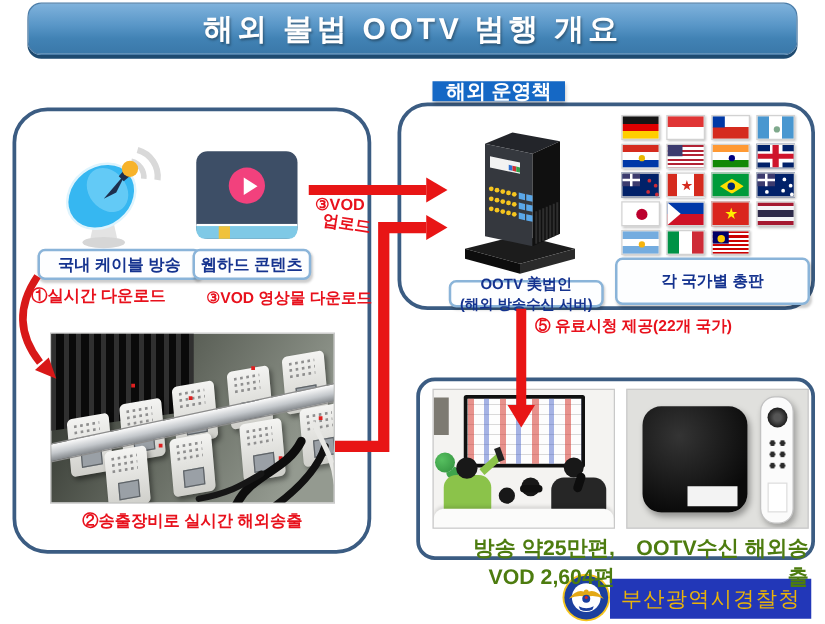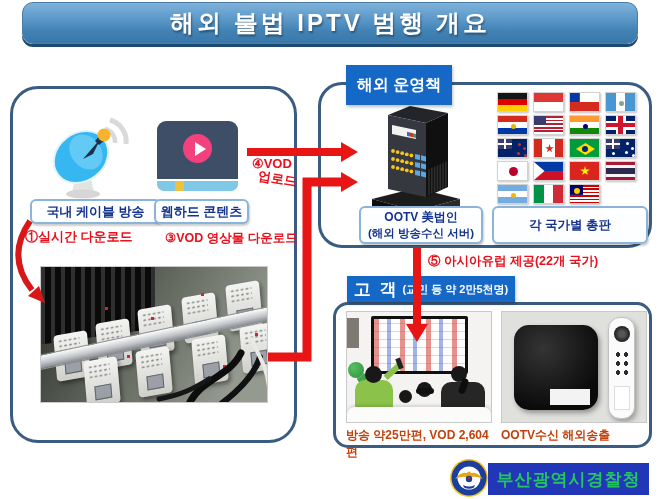--- a/index.html
+++ b/index.html
@@ -17,21 +17,21 @@
   
   .panel { position:absolute; border:3px solid #3b5c82; background:#fff; }
   #left-panel  { left:10px;  top:86px;  width:287px; height:357px; border-radius:28px; }
   #right-panel { left:318px; top:82px;  width:334px; height:166px; border-radius:24px; }
   #cust-panel  { left:333px; top:302px; width:319px; height:146px; border-radius:15px; }
 
   .blue-head { position:absolute; background:#1568c5; color:#fff; font-weight:bold;
     display:flex; align-items:center; justify-content:center; z-index:20;
     box-shadow:1px 2px 3px rgba(0,0,0,.25); }
   #left-head  { left:16px;  top:65px; width:152px; height:29px; font-size:16px; }
-  #right-head { left:346px; top:65px; width:106px; height:40px; font-size:16px; }
+  #right-head { left:346px; top:65px; width:106px; height:16px; font-size:16px; }
   #cust-head  { left:347px; top:276px; width:168px; height:26px; font-size:11px; gap:4px; }
   #cust-head .big { font-size:17px; letter-spacing:2px; }
 
   .tag { position:absolute; background:#fdfeff; border:2px solid #8ab4d9; border-radius:6px;
     color:#15338f; font-weight:bold; display:flex; flex-direction:column; align-items:center;
     justify-content:center; box-shadow:1px 2px 2px rgba(0,0,0,.2); z-index:15; }
   .redtxt { position:absolute; color:#e8111c; font-weight:bold; white-space:nowrap; z-index:45; }
 
   
   #webhard { position:absolute; left:157px; top:121px; width:81px; height:70px;
@@ -90,21 +90,21 @@
     background:radial-gradient(circle at 35% 28%, #343434, #0a0a0a 75%); box-shadow:2px 3px 5px rgba(0,0,0,.35); }
   #stbphoto .box .lbl { position:absolute; left:36px; bottom:5px; width:40px; height:16px; background:#f3f3f3; }
   #stbphoto .rem { position:absolute; left:106px; top:5px; width:27px; height:102px; background:#fbfbfb;
     border:1px solid #c2c2c2; border-radius:12px; box-shadow:2px 3px 5px rgba(0,0,0,.3); }
   #stbphoto .pad { position:absolute; left:5px; top:8px; width:16px; height:16px; border-radius:50%;
     background:radial-gradient(circle,#555 25%,#1d1d1d 70%); }
   #stbphoto .keys { position:absolute; left:5px; top:32px; width:16px; height:26px;
     background-image:radial-gradient(#2a2a2a 2px, transparent 2.3px); background-size:8px 9px; }
   #stbphoto .rlbl { position:absolute; left:5px; bottom:8px; width:16px; height:24px; background:#fff; border:1px solid #ddd; }
 
-  .caption { position:absolute; color:#c2410c; font-weight:bold; font-size:12px; text-align:left; z-index:15; }
+  .caption { position:absolute; color:#4d7c0f; font-weight:bold; font-size:17px; text-align:right; z-index:15; }
 
   
   #flags-grid { position:absolute; left:497px; top:92px; width:146px; display:flex; flex-wrap:wrap;
     gap:3px 5px; z-index:10; }
   .flag { width:31px; height:20px; border:1px solid #d2d2d2; box-shadow:1px 1px 2px rgba(0,0,0,.25);
     position:relative; flex:0 0 auto; }
   .flag::before, .flag::after { content:""; position:absolute; }
   .f-germany   { background:linear-gradient(180deg,#151515 0 33%,#d00 33% 67%,#ffce00 67%); }
   .f-indonesia { background:linear-gradient(180deg,#e03535 0 50%,#fff 50%); }
   .f-chile     { background:linear-gradient(#0039a6,#0039a6) 0 0/34% 50% no-repeat,
@@ -155,30 +155,30 @@
   .f-malaysia { background:linear-gradient(#010066,#010066) 0 0/45% 55% no-repeat,
                 repeating-linear-gradient(180deg,#cc0001 0 1.7px,#fff 1.7px 3.4px); }
   .f-malaysia::before { left:4px; top:3px; width:6px; height:6px; border-radius:50%; background:#fc0; }
 
   
   #arrows { position:absolute; left:0; top:0; z-index:40; pointer-events:none; }
   .abs-svg { position:absolute; z-index:10; }
 
   #footer-box { position:absolute; left:488px; top:463px; width:161px; height:32px; background:#2237b8;
     display:flex; align-items:center; justify-content:center; z-index:10; }
-  #footer-box span { color:#22c55e; font-weight:bold; font-size:17px; letter-spacing:1px; }
+  #footer-box span { color:#eab308; font-weight:normal; font-size:17px; letter-spacing:1px; }
   #emblem { position:absolute; left:449px; top:458px; z-index:12; }
 </style>
 </head>
 <body>
 
 <div id="canvas">
 
   <div class="banner">
-    <span>해외 불법 IPTV 범행 개요</span>
+    <span>해외 불법 OOTV 범행 개요</span>
   </div>
 
   <div class="panel" id="left-panel"></div>
 
   <svg class="abs-svg" style="left:46px;top:112px;" width="86" height="90" viewBox="0 0 86 90">
     <path d="M64 8 A22 22 0 0 1 80 32" stroke="#d9d9d9" stroke-width="5" fill="none"></path>
     <path d="M59 17 A13 13 0 0 1 69 31" stroke="#d9d9d9" stroke-width="4.5" fill="none"></path>
     <polygon points="30,62 44,62 48,80 26,80" fill="#e3e3e3"></polygon>
     <ellipse cx="37" cy="82" rx="17" ry="4.5" fill="#d6d6d6"></ellipse>
     <ellipse cx="35" cy="45" rx="29" ry="24" transform="rotate(-38 35 45)" fill="#36b7f1" stroke="#dff4fd" stroke-width="2"></ellipse>
@@ -220,20 +220,21 @@
     <div class="mod" style="left:200px;top:58px;"></div>
     <div class="rail"></div>
     <div class="dots"></div>
     <svg width="228" height="137" viewBox="0 0 228 137">
       <path d="M148 137 C160 112 188 110 200 86" stroke="#0d0d0d" stroke-width="7" fill="none" stroke-linecap="round"></path>
       <path d="M180 137 C200 122 214 106 219 90" stroke="#111" stroke-width="6" fill="none" stroke-linecap="round"></path>
       <path d="M118 132 C140 128 152 122 168 112" stroke="#161616" stroke-width="5" fill="none" stroke-linecap="round"></path>
       <path d="M210 72 C220 92 226 102 228 120" stroke="#e8e8e5" stroke-width="4" fill="none" stroke-linecap="round"></path>
     </svg>
   </div>
+  <div class="redtxt" style="left:40px;top:408px;width:228px;text-align:center;font-size:13px;">②송출장비로 실시간 해외송출</div>
 
   <div class="panel" id="right-panel"></div>
   <div class="blue-head" id="right-head">해외 운영책</div>
 
   <svg class="abs-svg" style="left:366px;top:95px;" width="100" height="128" viewBox="0 0 100 128">
     <polygon points="6,104 50,116 94,104 50,93" fill="#1c1c1c"></polygon>
     <polygon points="6,104 50,116 50,124 6,112" fill="#0d0d0d"></polygon>
     <polygon points="50,116 94,104 94,112 50,124" fill="#2a2a2a"></polygon>
     <polygon points="22,20 44,11 82,18 60,28" fill="#23252a"></polygon>
     <polygon points="22,20 60,28 60,102 22,94" fill="#35383e"></polygon>
@@ -271,21 +272,21 @@
       <line x1="63" y1="74" x2="63" y2="100"></line>
         <line x1="65.8" y1="72.8" x2="65.8" y2="98.8"></line>
       <line x1="68.6" y1="71.6" x2="68.6" y2="97.6"></line>
         <line x1="71.4" y1="70.4" x2="71.4" y2="96.4"></line>
       <line x1="74.2" y1="69.2" x2="74.2" y2="95.2"></line>
         <line x1="77" y1="68" x2="77" y2="94"></line>
       <line x1="79.8" y1="66.8" x2="79.8" y2="92.8"></line>
     </g>
   </svg>
 
-  <div class="tag" style="left:359px;top:206px;width:124px;height:38px;">
+  <div class="tag" style="left:359px;top:224px;width:124px;height:22px;">
     <span style="font-size:12px;">OOTV 美법인</span>
     <span style="font-size:11.5px;">(해외 방송수신 서버)</span>
   </div>
 
   <div id="flags-grid">
       <div class="flag f-germany"></div>
       <div class="flag f-indonesia"></div>
       <div class="flag f-chile"></div>
       <div class="flag f-guatemala"></div>
       <div class="flag f-paraguay"></div>
@@ -302,28 +303,24 @@
       <div class="flag f-thailand"></div>
       <div class="flag f-argentina"></div>
       <div class="flag f-italy"></div>
       <div class="flag f-malaysia"></div>
     </div>
 
   <div class="tag" style="left:492px;top:206px;width:156px;height:38px;">
     <span style="font-size:12.5px;">각 국가별 총판</span>
   </div>
 
-  <div class="redtxt" style="left:252px;top:156px;font-size:13px;">④VOD</div>
+  <div class="redtxt" style="left:252px;top:156px;font-size:13px;">③VOD</div>
   <div class="redtxt" style="left:258px;top:170px;font-size:13px;transform:rotate(9deg);">업로드</div>
-  <div class="redtxt" style="left:428px;top:253px;font-size:12.5px;">⑤ 아시아유럽 제공(22개 국가)</div>
-
-  <div class="blue-head" id="cust-head">
-    <span class="big">고 객</span>
-    <span>(교민 등 약 2만5천명)</span>
-  </div>
+  <div class="redtxt" style="left:428px;top:253px;font-size:12.5px;">⑤ 유료시청 제공(22개 국가)</div>
+
   <div class="panel" id="cust-panel">
 
     <div class="photo" id="tvphoto">
       <div class="shelf"></div>
       <div class="tv">
           <div class="scr"></div>
         </div>
       <div class="plant"></div>
       <div class="man-body"></div>
       <div class="head" style="left:18px;top:54px;width:17px;height:17px;"></div>

